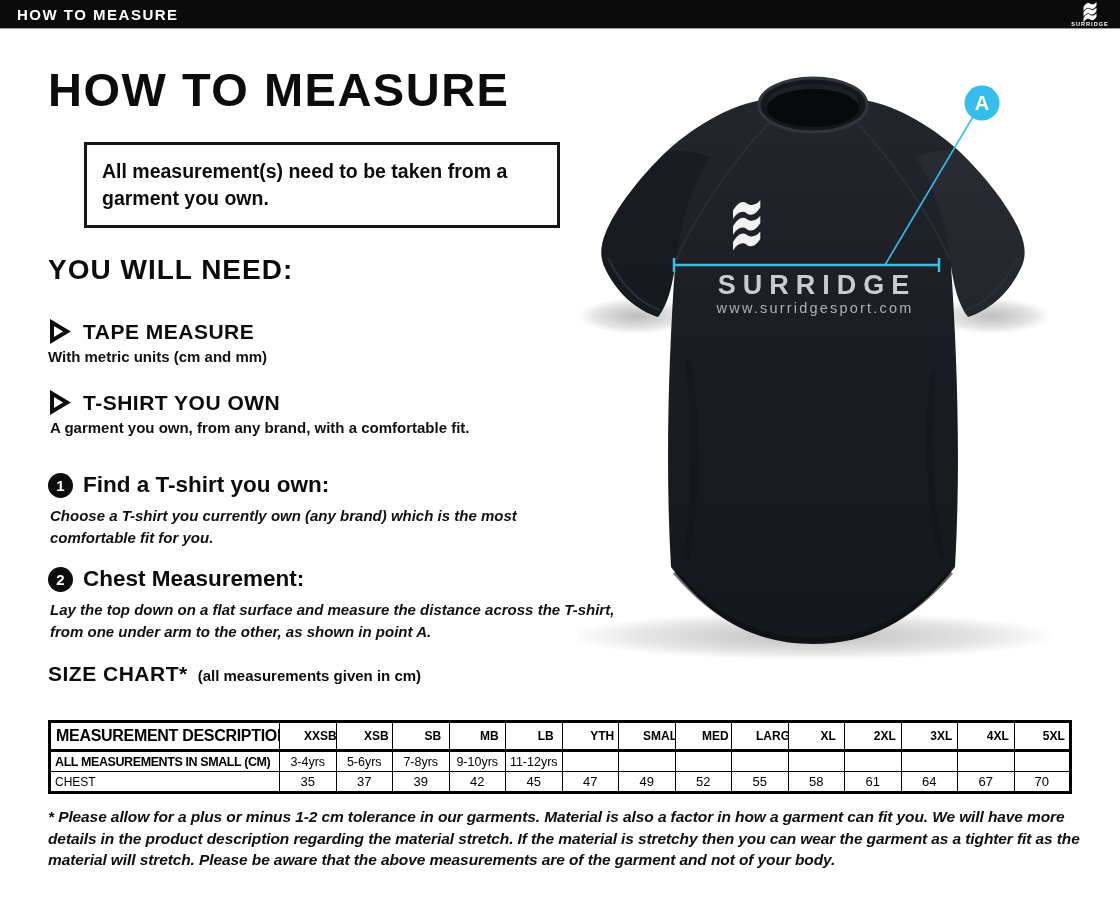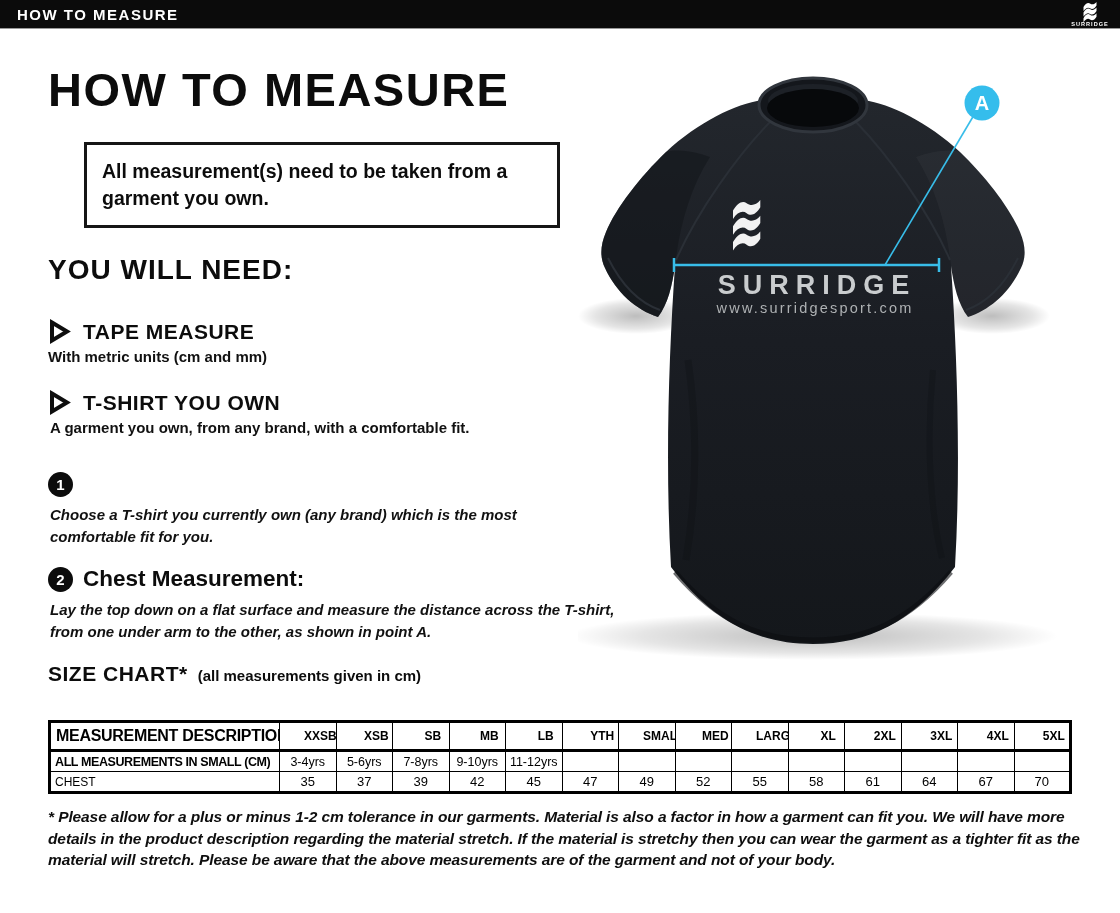--- a/index.html
+++ b/index.html
@@ -103,20 +103,21 @@
         <polygon points="4,4.5 19,13.5 4,22.5" fill="#fff" stroke="#0e0e0e" stroke-width="4" stroke-linejoin="miter"></polygon>
       </svg>
       <span class="need-title">TAPE MEASURE</span>
     </div>
     <div class="need-desc">With metric units (cm and mm)</div>
   </div>
 
   <div class="step step-1">
     <div class="step-head">
       <span class="step-num">1</span>
+      <span class="step-title">Find a T-shirt you own:</span>
     </div>
     <div class="step-desc">Choose a T-shirt you currently own (any brand) which is the most comfortable fit for you.</div>
   </div>
 
   <div class="step step-2">
     <div class="step-head">
       <span class="step-num">2</span>
       <span class="step-title">Chest Measurement:</span>
     </div>
     <div class="step-desc">Lay the top down on a flat surface and measure the distance across the T-shirt, from one under arm to the other, as shown in point A.</div>

